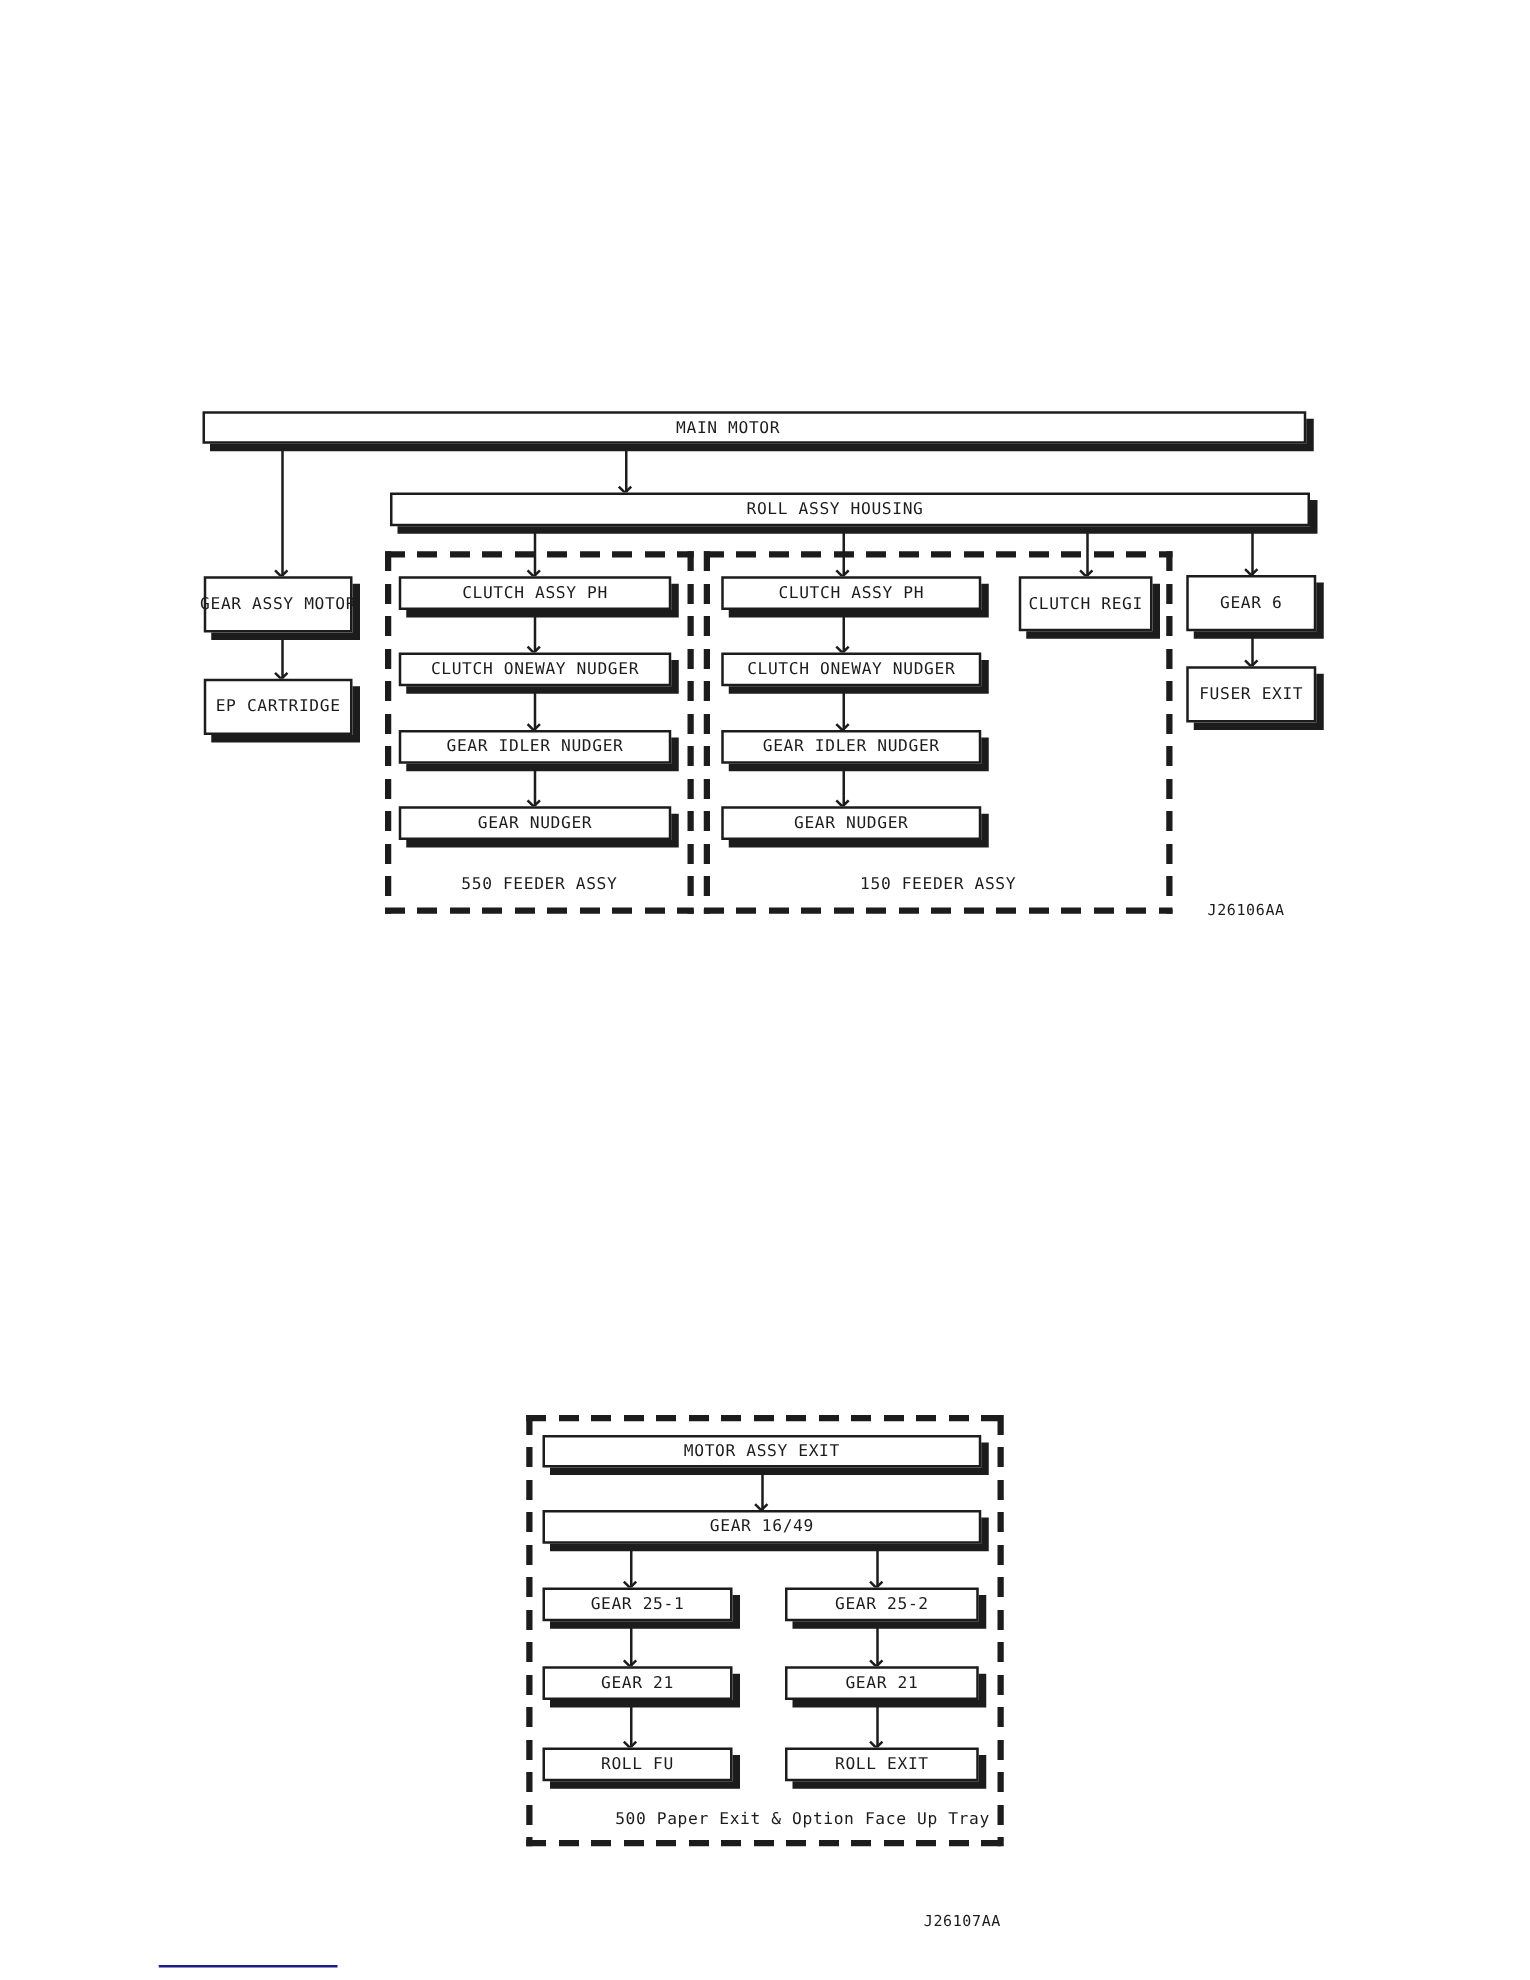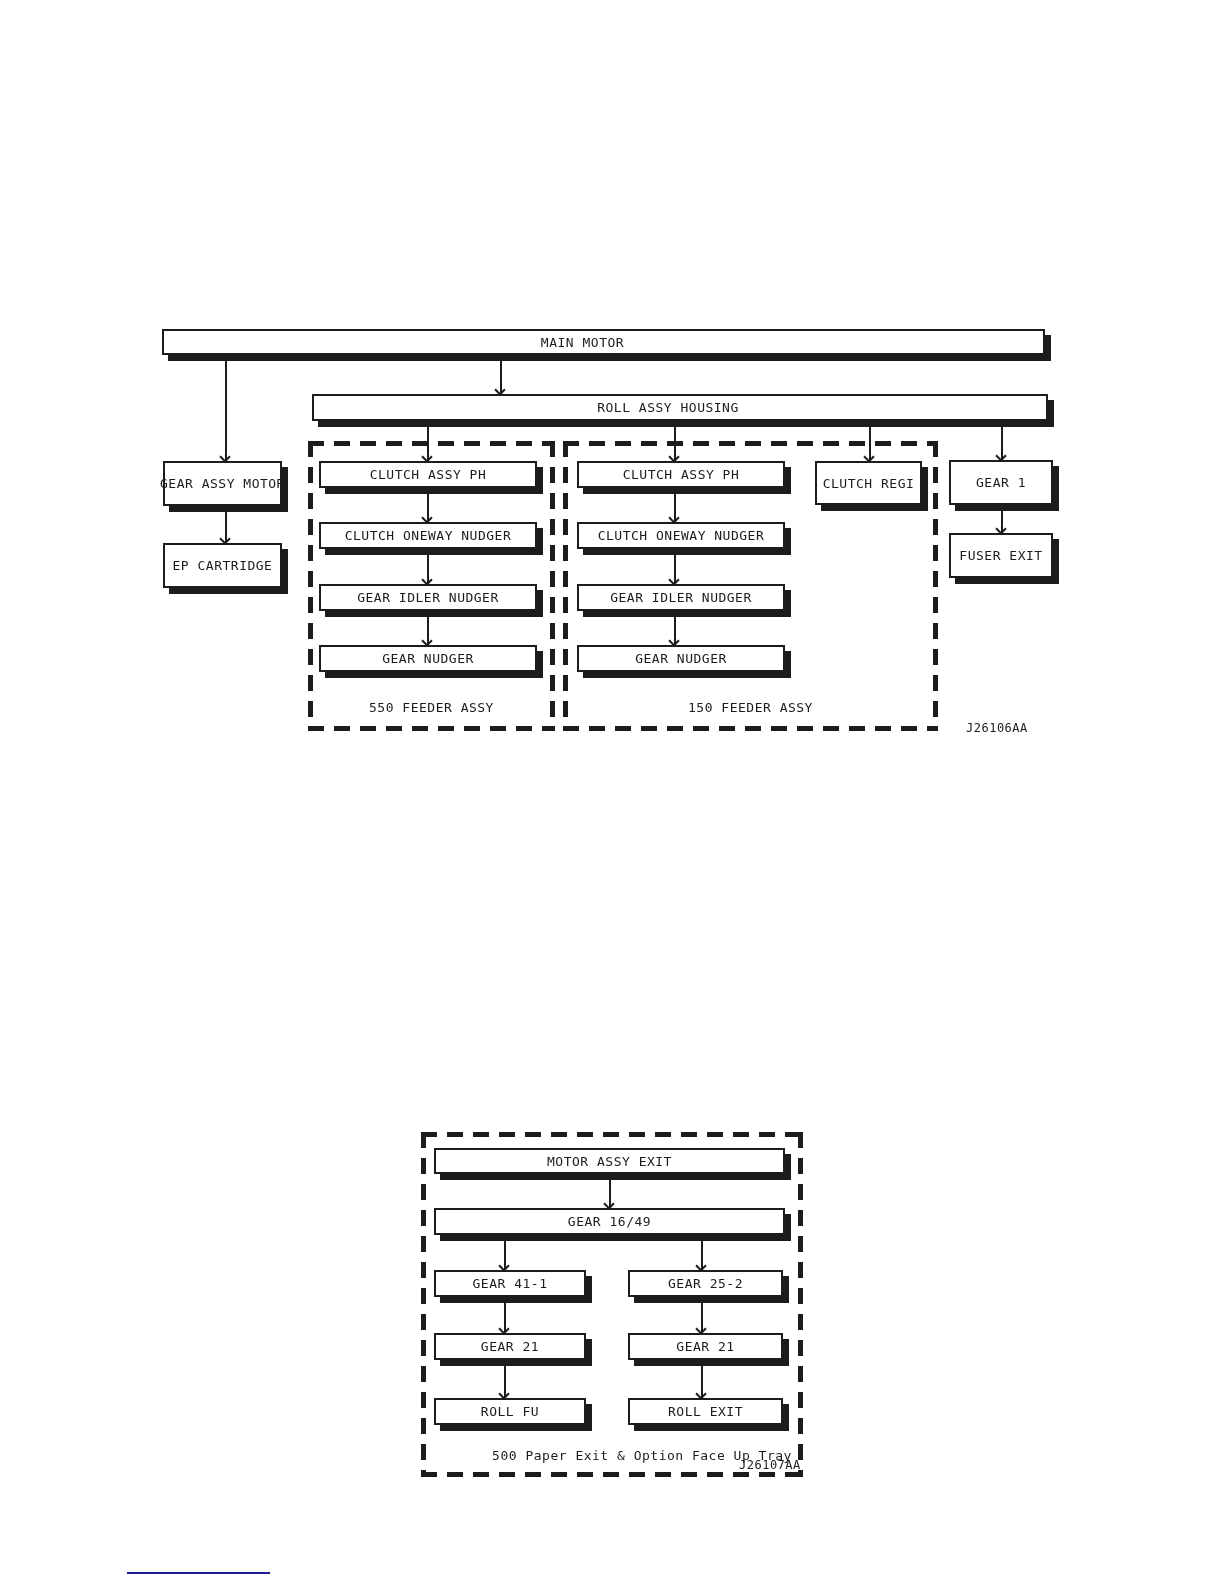--- a/index.html
+++ b/index.html
@@ -85,21 +85,21 @@
     <div class="caption" style="left:308px;top:698px;width:247px;height:18px;padding-right:18px">550 FEEDER ASSY</div>
 
     <div class="dashedbox" style="left:563px;top:441px;width:375px;height:290px"></div>
     <div class="nbox" style="left:577px;top:461px;width:208px;height:27px">CLUTCH ASSY PH</div>
     <div class="nbox" style="left:577px;top:522px;width:208px;height:27px">CLUTCH ONEWAY NUDGER</div>
     <div class="nbox" style="left:577px;top:584px;width:208px;height:27px">GEAR IDLER NUDGER</div>
     <div class="nbox" style="left:577px;top:645px;width:208px;height:27px">GEAR NUDGER</div>
     <div class="nbox" style="left:815px;top:461px;width:107px;height:44px">CLUTCH REGI</div>
     <div class="caption" style="left:563px;top:698px;width:375px;height:18px;padding-right:22px">150 FEEDER ASSY</div>
 
-    <div class="nbox" style="left:949px;top:460px;width:104px;height:45px">GEAR 1</div>
+    <div class="nbox" style="left:949px;top:460px;width:104px;height:45px">GEAR 6</div>
     <div class="nbox" style="left:949px;top:533px;width:104px;height:45px">FUSER EXIT</div>
 
     <div class="arr" style="left:225px;top:355px;height:106px"></div>
     <div class="arr" style="left:225px;top:506px;height:37px"></div>
     <div class="arr" style="left:500px;top:355px;height:39px"></div>
     <div class="arr" style="left:427px;top:421px;height:40px"></div>
     <div class="arr" style="left:674px;top:421px;height:40px"></div>
     <div class="arr" style="left:869px;top:421px;height:40px"></div>
     <div class="arr" style="left:1001px;top:421px;height:39px"></div>
     <div class="arr" style="left:427px;top:488px;height:34px"></div>
@@ -113,35 +113,35 @@
     <div class="figid" style="left:966px;top:721px">J26106AA</div>
   </div>
 
   <div>
 
     <div class="dashedbox" style="left:421px;top:1132px;width:382px;height:345px"></div>
 
     <div class="nbox" style="left:434px;top:1148px;width:351px;height:26px">MOTOR ASSY EXIT</div>
     <div class="nbox" style="left:434px;top:1208px;width:351px;height:27px">GEAR 16/49</div>
 
-    <div class="nbox" style="left:434px;top:1270px;width:152px;height:27px">GEAR 41-1</div>
+    <div class="nbox" style="left:434px;top:1270px;width:152px;height:27px">GEAR 25-1</div>
     <div class="nbox" style="left:628px;top:1270px;width:155px;height:27px">GEAR 25-2</div>
     <div class="nbox" style="left:434px;top:1333px;width:152px;height:27px">GEAR 21</div>
     <div class="nbox" style="left:628px;top:1333px;width:155px;height:27px">GEAR 21</div>
     <div class="nbox" style="left:434px;top:1398px;width:152px;height:27px">ROLL FU</div>
     <div class="nbox" style="left:628px;top:1398px;width:155px;height:27px">ROLL EXIT</div>
 
     <div class="caption" style="left:421px;top:1446px;width:442px;height:18px">500 Paper Exit &amp; Option Face Up Tray</div>
 
     <div class="arr" style="left:609px;top:1174px;height:34px"></div>
     <div class="arr" style="left:504px;top:1235px;height:35px"></div>
     <div class="arr" style="left:701px;top:1235px;height:35px"></div>
     <div class="arr" style="left:504px;top:1297px;height:36px"></div>
     <div class="arr" style="left:701px;top:1297px;height:36px"></div>
     <div class="arr" style="left:504px;top:1360px;height:38px"></div>
     <div class="arr" style="left:701px;top:1360px;height:38px"></div>
 
-    <div class="figid" style="left:739px;top:1458px">J26107AA</div>
+    <div class="figid" style="left:739px;top:1530px">J26107AA</div>
   </div>
 
   <div class="rule" style="left: 127px; top: 1572px; width: 143px; height: 2px; background: rgb(27, 27, 142);"></div>
 
 </div>
 
 </body></html>

